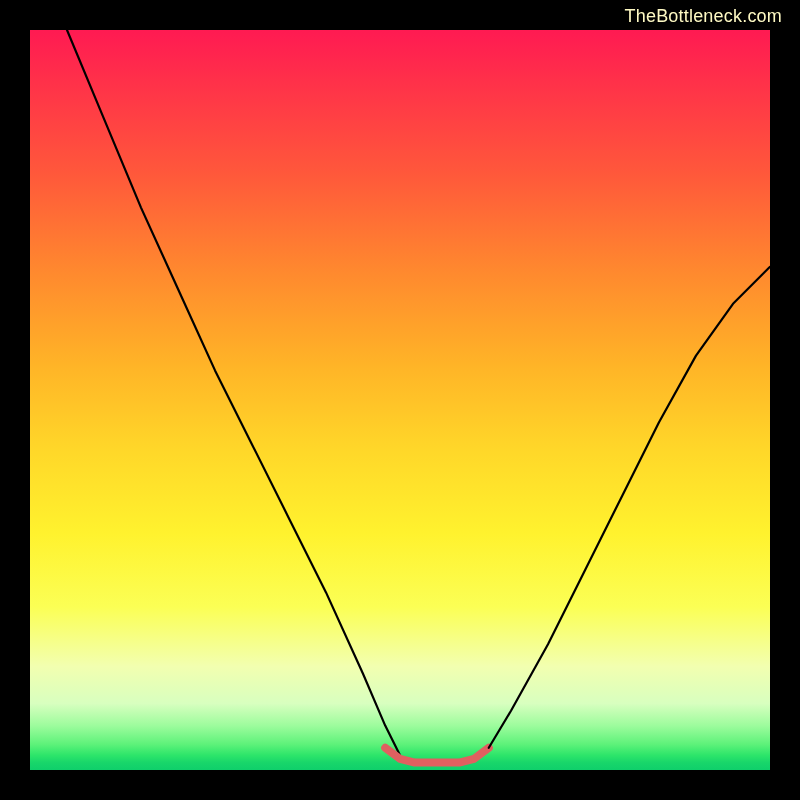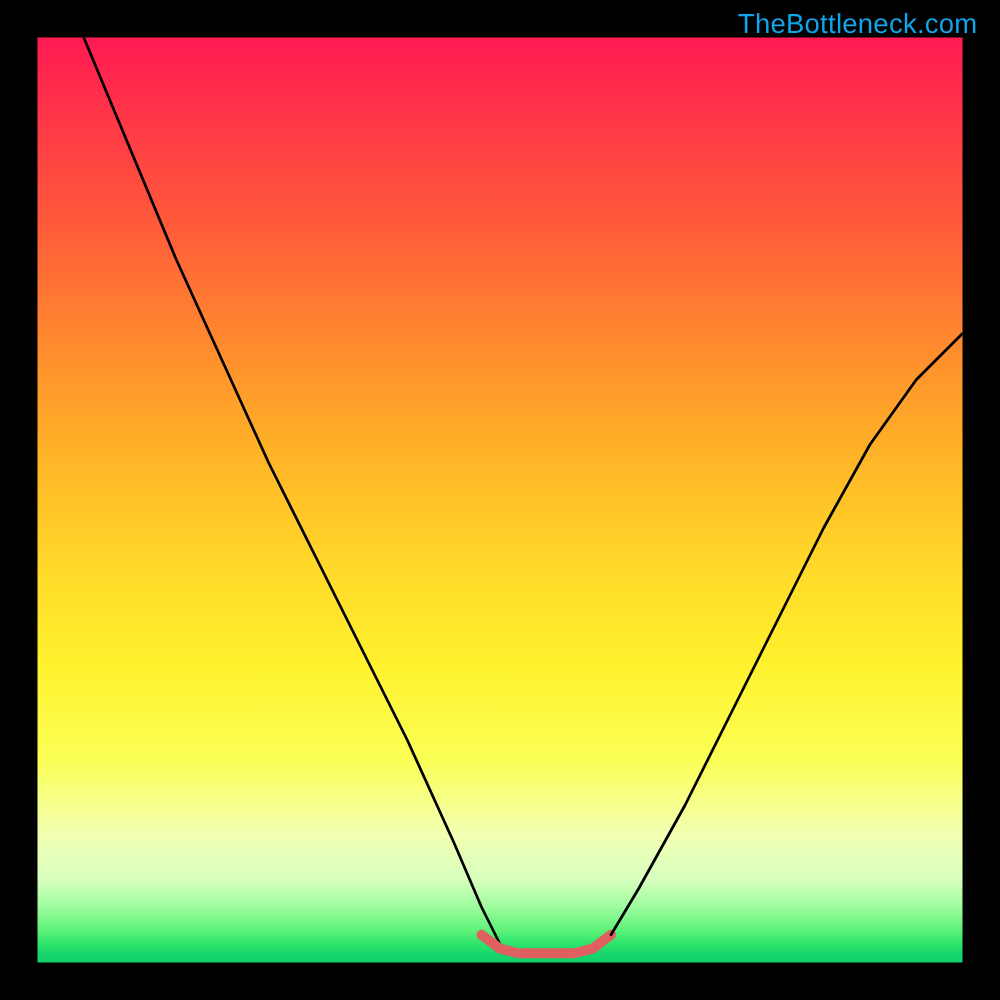--- a/index.html
+++ b/index.html
@@ -42,22 +42,22 @@
       #5ef27a 96.5%,
       #2de56a 98%,
       #18d66a 99%,
       #0fcf6b 100%
     );
   }
   .watermark {
     position: absolute;
     top: 6px;
     right: 18px;
-    color: #0ea5e9;
-    font-size: 22px;
+    color: #fef9c3;
+    font-size: 18px;
     letter-spacing: 0.2px;
     font-weight: 400;
   }
   svg.curves {
     position: absolute;
     left: 0;
     top: 0;
     width: 740px;
     height: 740px;
   }

